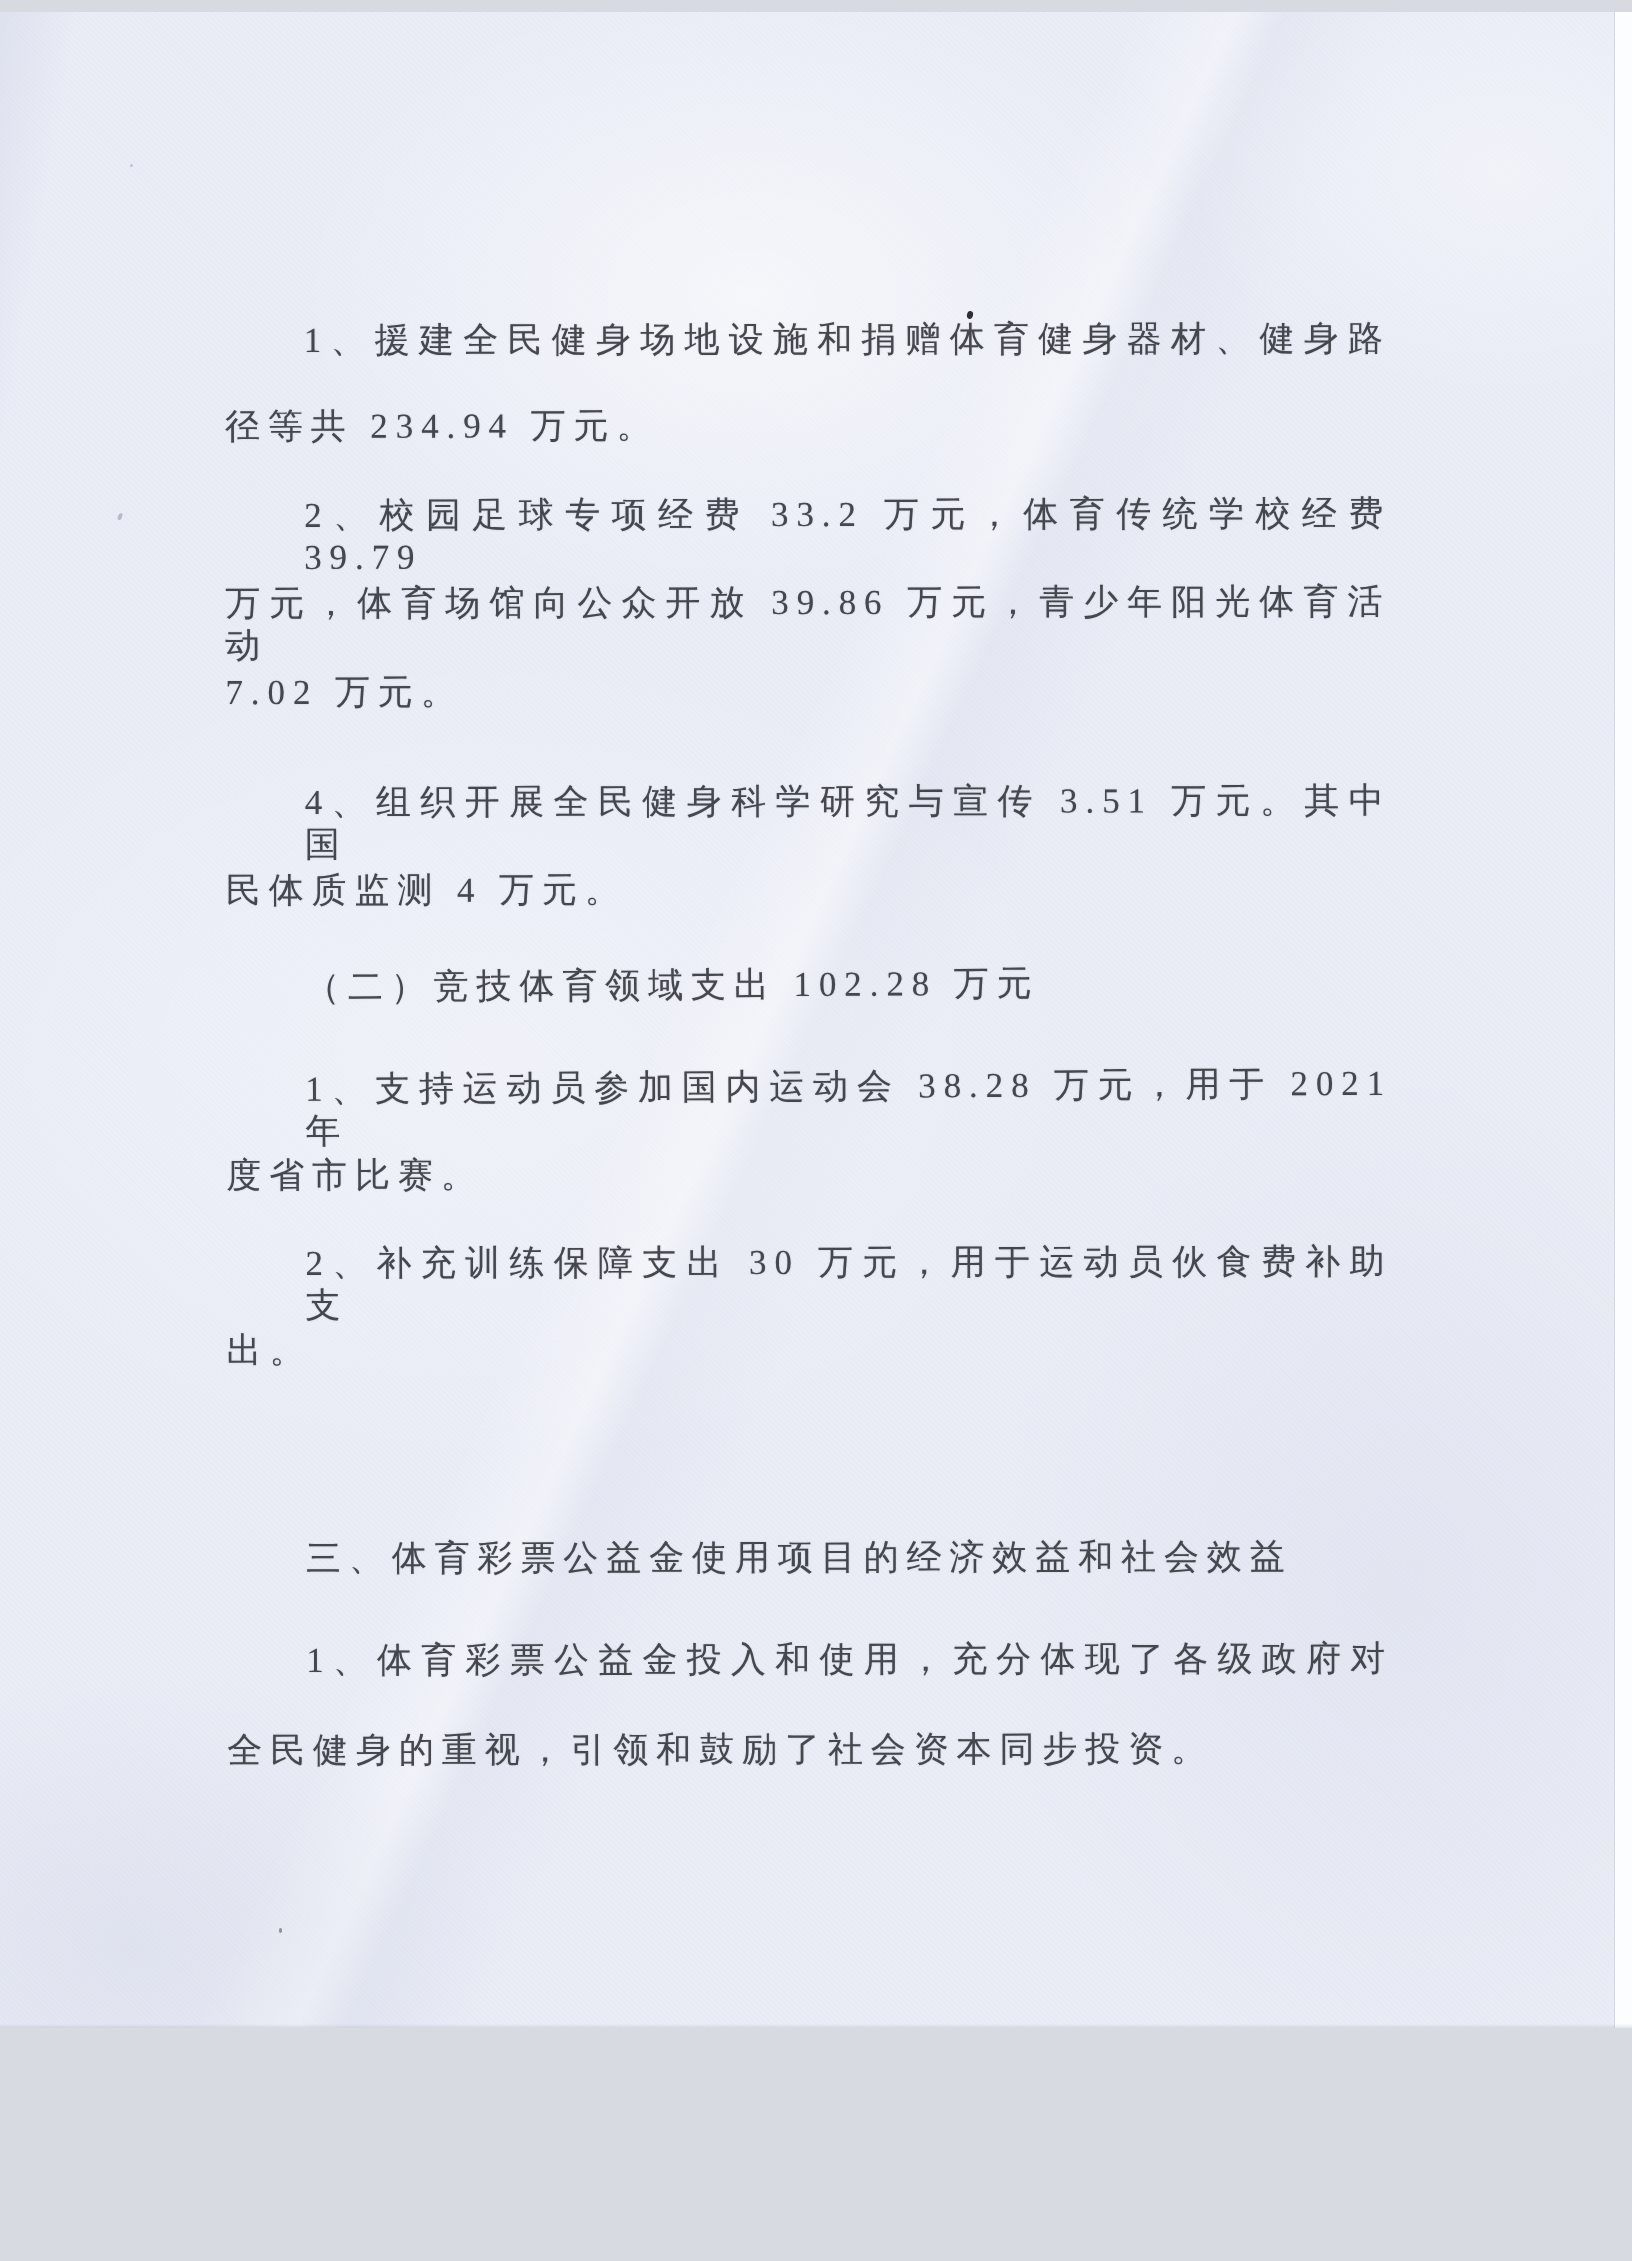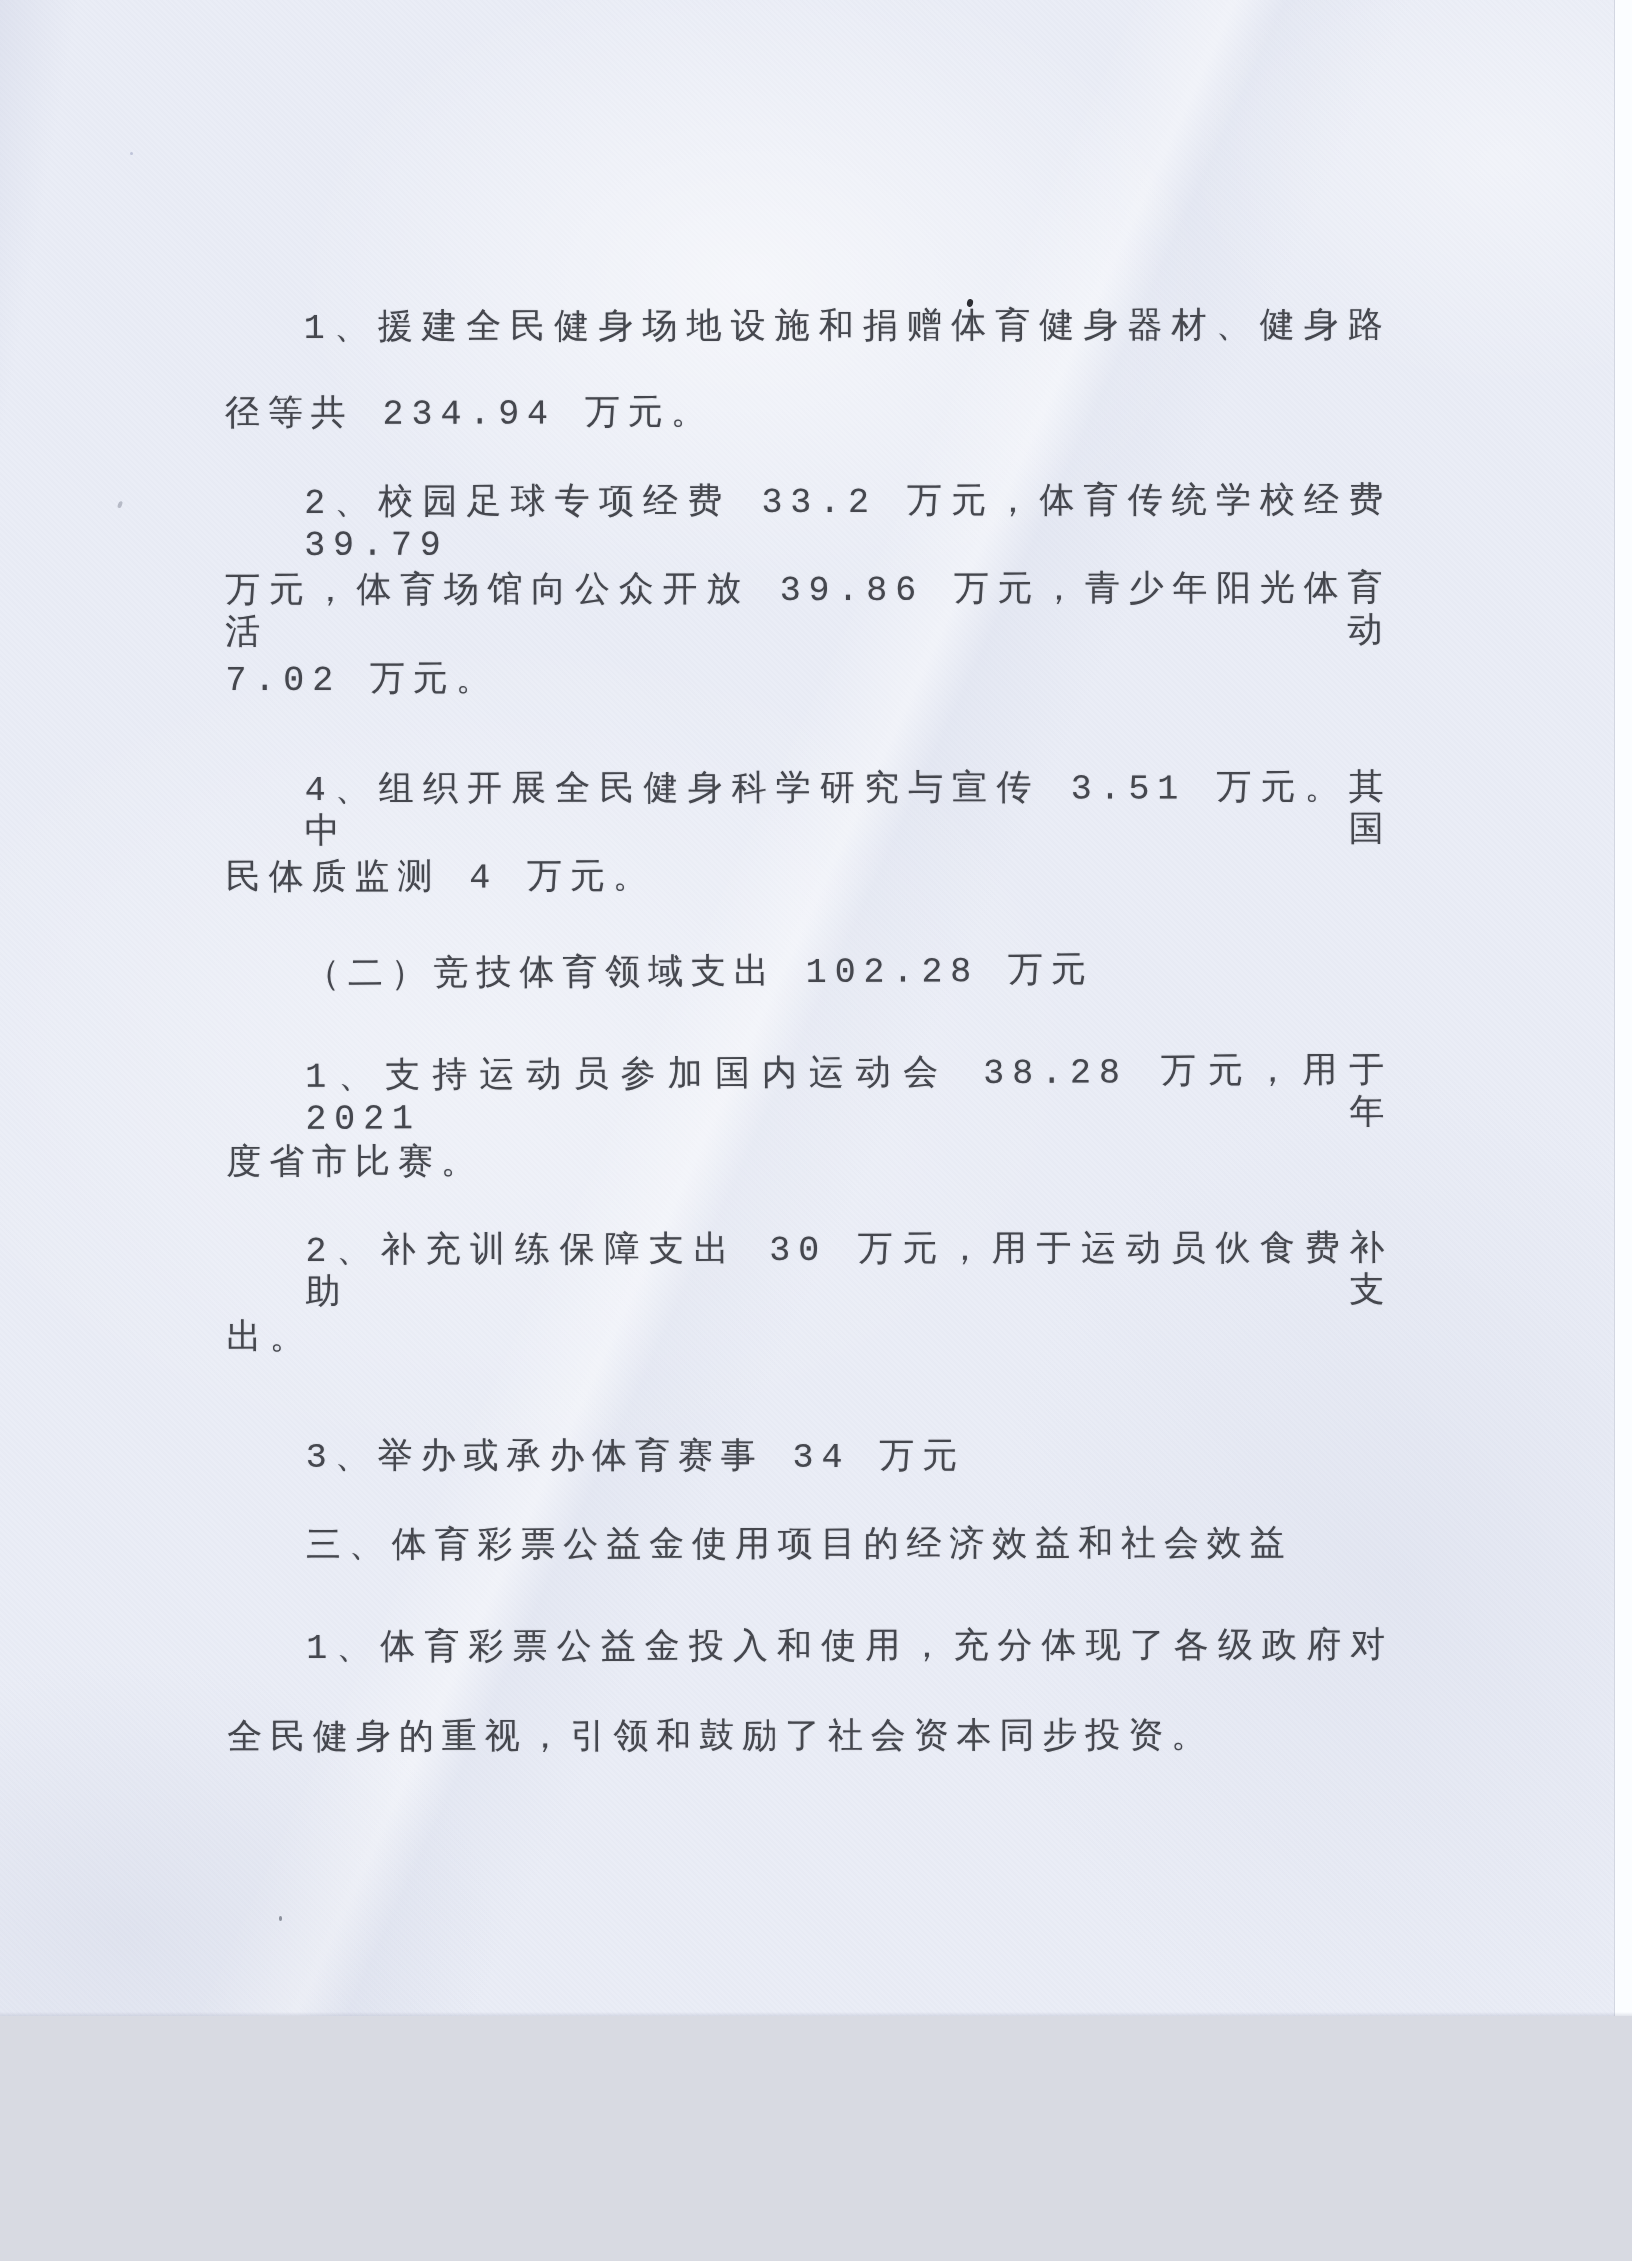--- a/index.html
+++ b/index.html
@@ -4,33 +4,33 @@
 <style>
   html, body {
     margin: 0;
     padding: 0;
     background: #d8dae2;
   }
   .page {
     position: relative;
     width: 1633px;
     height: 2016px;
-    margin: 0 auto;
+    margin: 12px auto;
     overflow: hidden;
     background-color: #eaedf6;
     background-image:
       radial-gradient(ellipse 655px 459px at 46% 14%, rgba(255,255,255,0.55), rgba(255,255,255,0) 70%),
       radial-gradient(ellipse 852px 590px at 30% 52%, rgba(255,255,255,0.30), rgba(255,255,255,0) 72%),
       radial-gradient(ellipse 590px 721px at 86% 78%, rgba(188,194,216,0.16), rgba(255,255,255,0) 70%),
       radial-gradient(ellipse 524px 393px at 8% 96%, rgba(183,189,211,0.20), rgba(255,255,255,0) 70%),
       radial-gradient(ellipse 459px 328px at 92% 8%, rgba(255,255,255,0.35), rgba(255,255,255,0) 70%),
       linear-gradient(115deg, rgba(255,255,255,0) 44%, rgba(255,255,255,0.35) 48%, rgba(203,209,227,0.18) 50%, rgba(255,255,255,0) 55%),
       linear-gradient(100deg, rgba(197,202,222,0.30) 0%, rgba(255,255,255,0) 4%),
       repeating-linear-gradient(45deg, rgba(255,255,255,0.025) 0 2px, rgba(126,134,162,0.022) 2px 3.9px);
-    font-family: Liberation Mono, monospace;
+    font-family: Liberation Serif, serif;
   }
   .content {
     position: absolute;
     inset: 0;
     transform: rotate(-0.1deg);
   }
   .line {
     position: absolute;
     left: 226px;
     width: 1165px;
@@ -109,21 +109,20 @@
     <div class="line indent full" style="top:482px">2、校园足球专项经费 33.2 万元，体育传统学校经费 39.79</div>
     <div class="line full" style="top:570px">万元，体育场馆向公众开放 39.86 万元，青少年阳光体育活动</div>
     <div class="line" style="top:659px">7.02 万元。</div>
     <div class="line indent full" style="top:769px">4、组织开展全民健身科学研究与宣传 3.51 万元。其中国</div>
     <div class="line" style="top:857px">民体质监测 4 万元。</div>
     <div class="line indent tilt1" style="top:952px">（二）竞技体育领域支出 102.28 万元</div>
     <div class="line indent full tilt1" style="top:1054px">1、支持运动员参加国内运动会 38.28 万元，用于 2021 年</div>
     <div class="line" style="top:1142px">度省市比赛。</div>
     <div class="line indent full" style="top:1230px">2、补充训练保障支出 30 万元，用于运动员伙食费补助支</div>
     <div class="line" style="top:1317px">出。</div>
-    <div class="line indent tilt2" style="top:1437px">3、举办或承办体育赛事 34 万元</div>
     <div class="line indent" style="top:1525px">三、体育彩票公益金使用项目的经济效益和社会效益</div>
     <div class="line indent full" style="top:1627px">1、体育彩票公益金投入和使用，充分体现了各级政府对</div>
     <div class="line" style="top:1717px">全民健身的重视，引领和鼓励了社会资本同步投资。</div>
   </div>
 
   <div class="ink-speck"></div>
   <div class="speck-2"></div>
   <div class="speck-3"></div>
   <div class="speck-4"></div>
 

